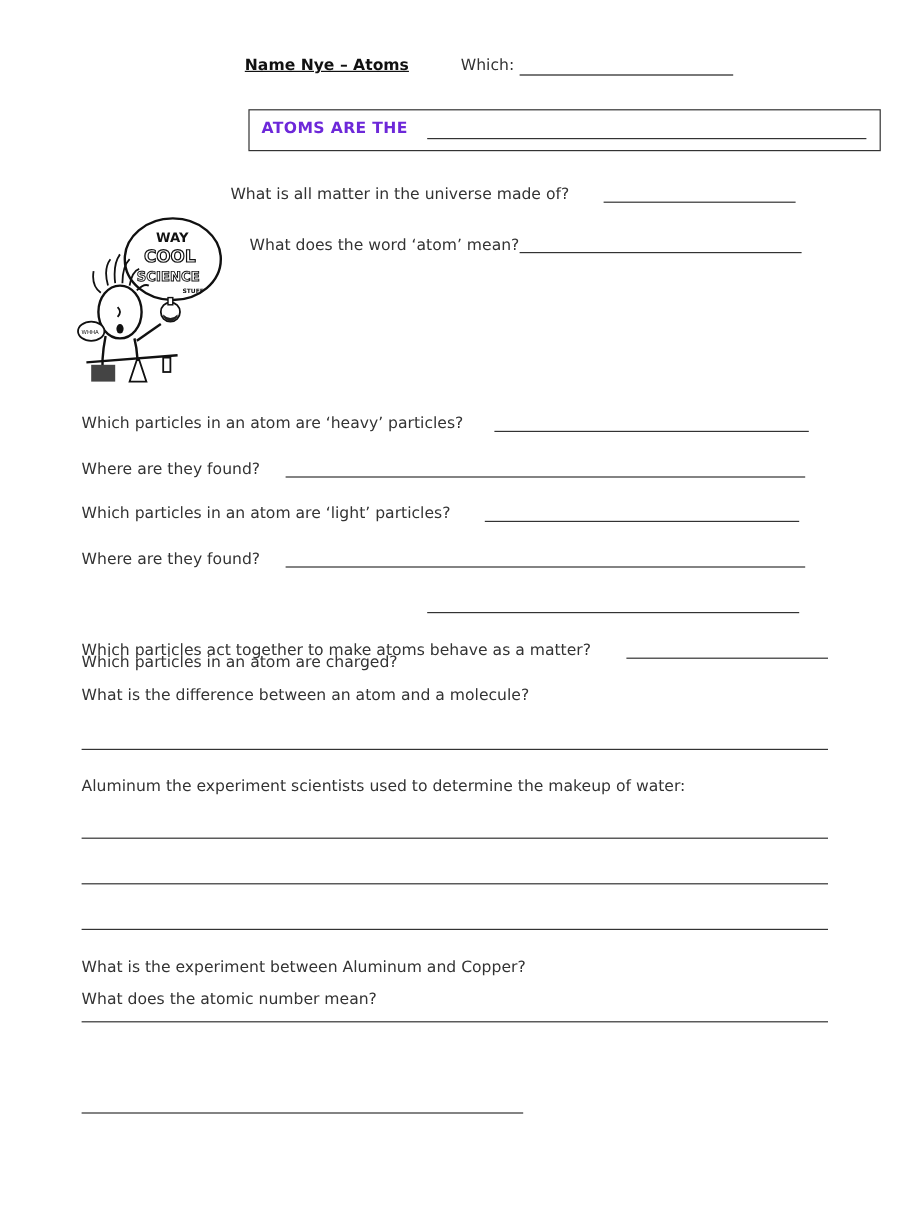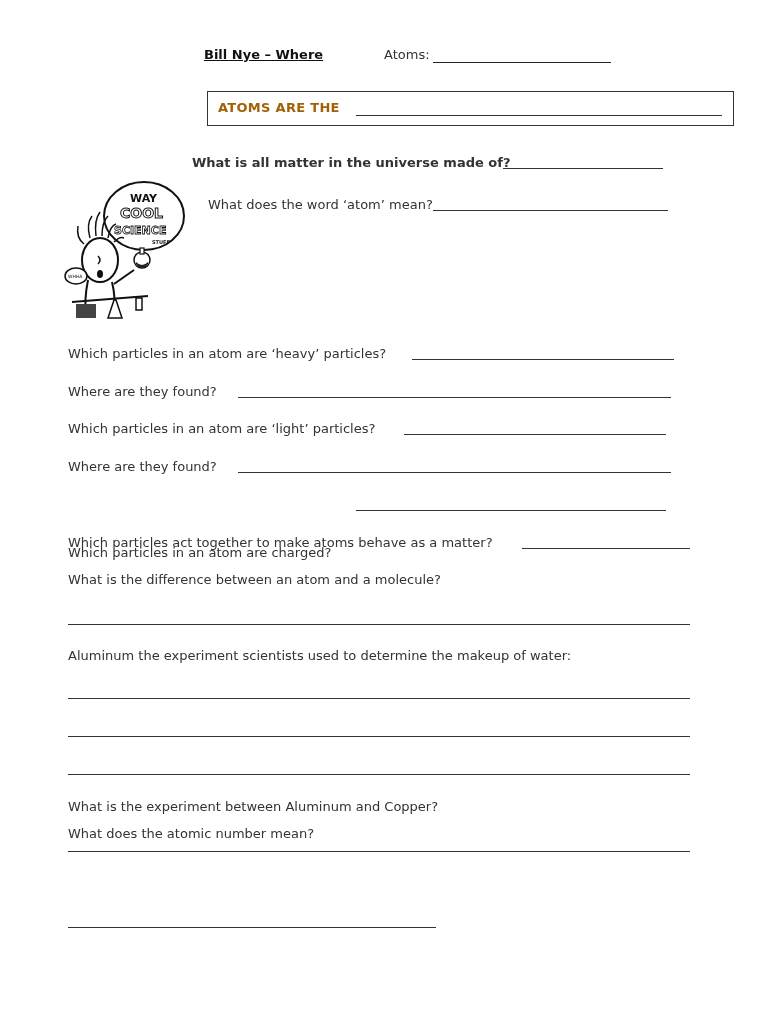--- a/index.html
+++ b/index.html
@@ -15,36 +15,36 @@
     .name-label { left: 384px; top: 47px; font-size: 13px; color: #333; }
     .name-line {
       left: 433px; top: 62px; width: 178px; height: 0;
       border-bottom: 1.5px solid #222;
     }
     .box {
       left: 207px; top: 91px; width: 527px; height: 35px;
       border: 1.5px solid #333; box-sizing: border-box;
     }
     .box-text {
-      left: 218px; top: 100px; font-size: 13px; font-weight: bold; color: #a16207;
+      left: 218px; top: 100px; font-size: 13px; font-weight: bold; color: #6d28d9;
       letter-spacing: 0.3px;
     }
     .box-line {
       left: 356px; top: 115px; width: 366px; height: 0;
       border-bottom: 1.5px solid #333;
     }
     .q { font-size: 13px; color: #333; }
     .line { height: 0; border-bottom: 1.2px solid #333; }
     .cartoon { left: 62px; top: 178px; width: 130px; height: 155px; }
   </style>
 </head>
 <body>
 
-<div class="abs title">Bill Nye – Where</div>
-<div class="abs name-label">Atoms:</div>
+<div class="abs title">Name Nye – Atoms</div>
+<div class="abs name-label">Which:</div>
 <div class="abs name-line"></div>
 
 <div class="abs box"></div>
 <div class="abs box-text">ATOMS ARE THE</div>
 <div class="abs box-line"></div>
 
 <svg class="abs cartoon" viewBox="0 0 130 155">
 
   <ellipse cx="82" cy="38" rx="40" ry="34" fill="#fff" stroke="#111" stroke-width="2"></ellipse>
   <text x="68" y="24" font-size="11" font-weight="bold" font-family="DejaVu Sans, sans-serif" fill="#111">WAY</text>
@@ -68,21 +68,21 @@
 
   <ellipse cx="14" cy="98" rx="11" ry="8" fill="#fff" stroke="#111" stroke-width="1.5"></ellipse>
   <text x="6" y="100" font-size="4.5" font-family="DejaVu Sans, sans-serif" fill="#111">WHHA</text>
 
   <path d="M10 124 L86 118" stroke="#111" stroke-width="2"></path>
   <rect x="14" y="126" width="20" height="14" fill="#444"></rect>
   <path d="M52 122 l-6 18 h14 l-6 -18z" fill="#fff" stroke="#111" stroke-width="1.5"></path>
   <rect x="74" y="120" width="6" height="12" fill="#fff" stroke="#111" stroke-width="1.5"></rect>
 </svg>
 
-<div class="abs q" style="left:192px; top:155px;font-weight:bold;">What is all matter in the universe made of?</div>
+<div class="abs q" style="left:192px; top:155px;">What is all matter in the universe made of?</div>
 <div class="abs line" style="left:503px; top:168px; width:160px;"></div>
 
 <div class="abs q" style="left:192px; top:197px;margin-left:16px;">What does the word ‘atom’ mean?</div>
 <div class="abs line" style="left:433px; top:210px; width:235px;"></div>
 
 <div class="abs q" style="left:68px; top:346px;">Which particles in an atom are ‘heavy’ particles?</div>
 <div class="abs line" style="left:412px; top:359px; width:262px;"></div>
 
 <div class="abs q" style="left:68px; top:384px;">Where are they found?</div>
 <div class="abs line" style="left:238px; top:397px; width:433px;"></div>

